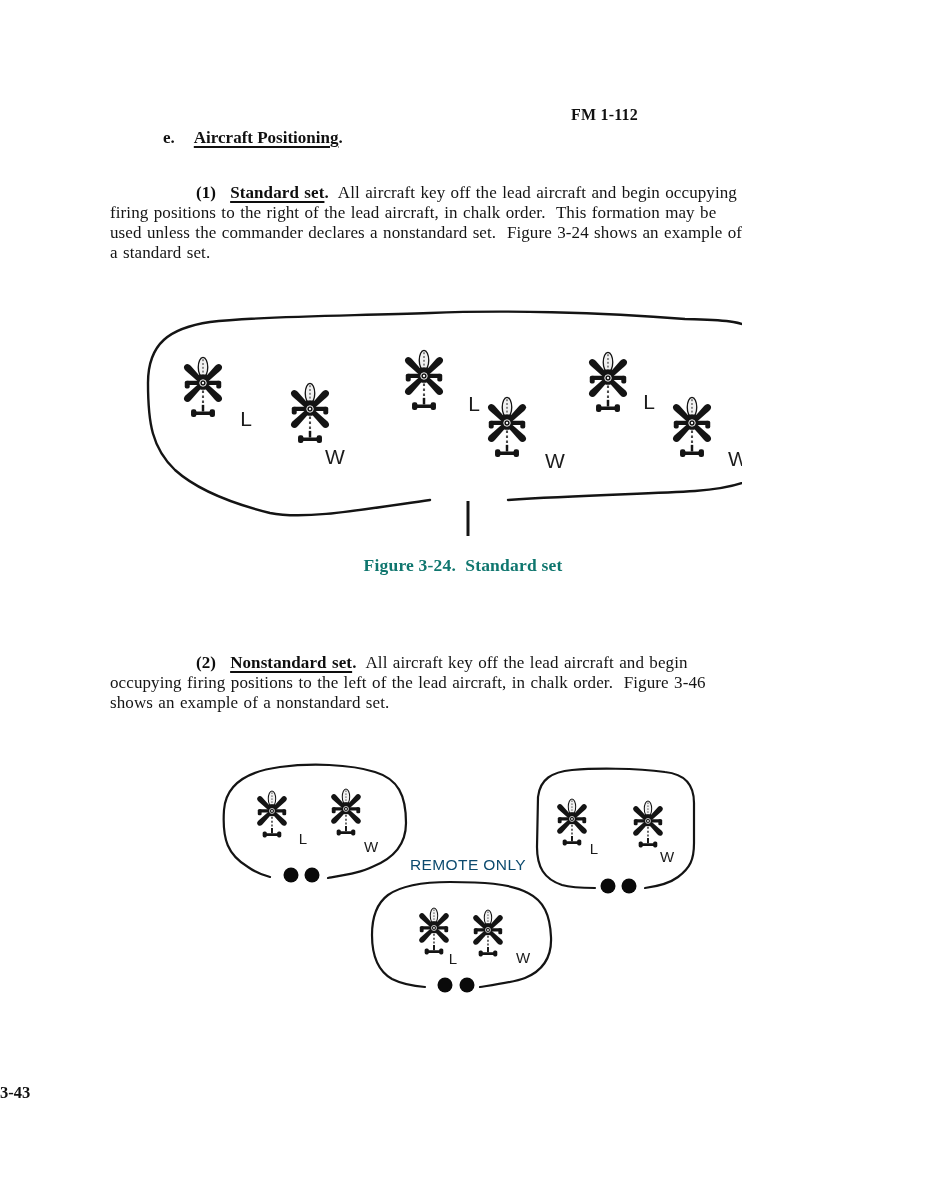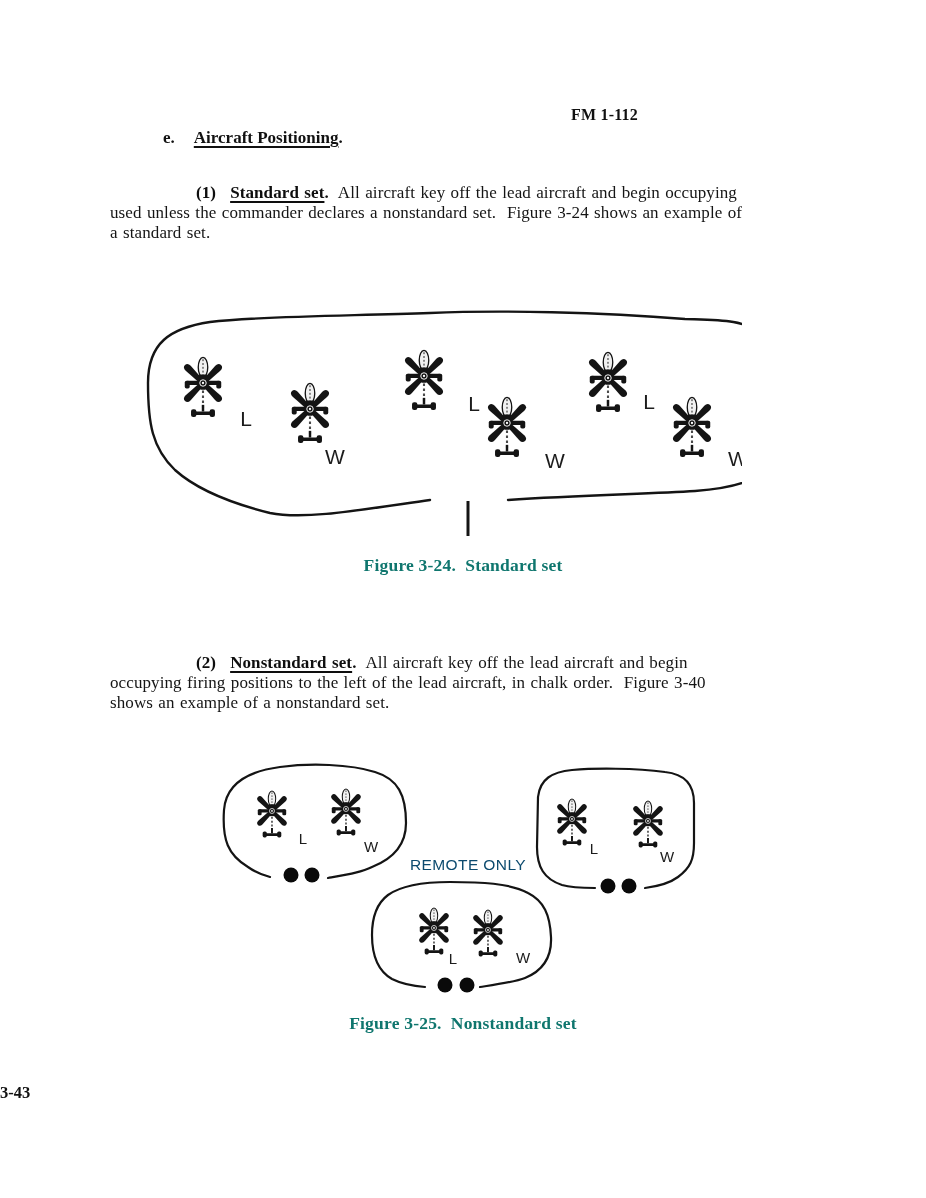--- a/index.html
+++ b/index.html
@@ -55,20 +55,21 @@
 <body>
 
 <div class="page">
 
   <div class="fm-header">FM 1-112</div>
 
   <div class="section-heading"><span class="sec-letter">e.</span><span class="sec-title">Aircraft Positioning</span><span class="sec-period">.</span></div>
 
   <div class="para" style="top:183px;">
     <div class="para-line first"><span class="b num">(1)</span><span class="b u">Standard set</span><span class="b">.</span><span class="rest">All aircraft key off the lead aircraft and begin occupying</span></div>
+    <div class="para-line">firing positions to the right of the lead aircraft, in chalk order.  This formation may be</div>
     <div class="para-line">used unless the commander declares a nonstandard set.  Figure 3-24 shows an example of</div>
     <div class="para-line">a standard set.</div>
   </div>
 
   <div class="fig" style="left:140px;top:298px;width:656px;height:252px;">
     <svg width="656" height="252" viewBox="0 0 656 252">
       <defs>
         <symbol id="heli" viewBox="0 0 64 84" overflow="visible">
           <g fill="#141414" stroke="none">
             <path transform="rotate(45 32 34)" d="M29.7 35 L28.3 12 Q28.2 7.2 32 7.2 Q35.8 7.2 35.7 12 L34.3 35 Z"></path>
@@ -105,21 +106,21 @@
     <span class="lw big" style="left:334px;top:106px;">L</span>
     <span class="lw big" style="left:415px;top:163px;">W</span>
     <span class="lw big" style="left:509px;top:104px;">L</span>
     <span class="lw big" style="left:598px;top:161px;">W</span>
   </div>
 
   <div class="caption" style="top:555px;">Figure 3-24.  Standard set</div>
 
   <div class="para" style="top:653px;">
     <div class="para-line first"><span class="b num">(2)</span><span class="b u">Nonstandard set</span><span class="b">.</span><span class="rest">All aircraft key off the lead aircraft and begin</span></div>
-    <div class="para-line">occupying firing positions to the left of the lead aircraft, in chalk order.  Figure 3-40</div>
+    <div class="para-line">occupying firing positions to the left of the lead aircraft, in chalk order.  Figure 3-46</div>
     <div class="para-line">shows an example of a nonstandard set.</div>
   </div>
 
   <div class="fig" style="left:210px;top:755px;width:500px;height:245px;">
     <svg width="500" height="245" viewBox="0 0 500 245">
       <path class="blob sm" d="M118 123 C140 119 152 117 162 112 C185 103 196 88 196 68 C196 40 188 24 165 17 C140 9 100 8 70 12 C40 16 16 28 14 55 C12 85 18 100 38 112 C45 117 52 120 60 122"></path>
       <path class="blob sm" d="M435 133 C450 131 460 128 468 122 C480 113 484 105 484 88 L484 48 C484 30 475 19 455 17 C425 13 385 13 362 15 C342 17 330 24 328 42 L327 92 C327 112 334 124 352 130 C362 133 372 133 385 133"></path>
       <path class="blob sm" d="M270 232 C290 229 305 227 315 223 C332 216 342 203 341 182 C340 160 334 146 318 138 C300 128 270 127 240 127 C215 127 192 130 178 140 C166 149 162 162 162 180 C162 200 168 216 182 224 C192 229 202 231 215 232"></path>
       <circle class="dot" cx="81" cy="120" r="7.5"></circle>
       <circle class="dot" cx="102" cy="120" r="7.5"></circle>
@@ -136,17 +137,16 @@
     </svg>
     <span class="remote" style="left:258px;top:110px;">REMOTE ONLY</span>
     <span class="lw sm" style="left:93px;top:83px;">L</span>
     <span class="lw sm" style="left:161px;top:91px;">W</span>
     <span class="lw sm" style="left:384px;top:93px;">L</span>
     <span class="lw sm" style="left:457px;top:101px;">W</span>
     <span class="lw sm" style="left:243px;top:203px;">L</span>
     <span class="lw sm" style="left:313px;top:202px;">W</span>
   </div>
 
-  <div class="caption" style="top:1013px;">Figure 3-25.  Nonstandard set</div>
 
   <div class="footer-num">3-43</div>
 
 </div>
 
 </body></html>

